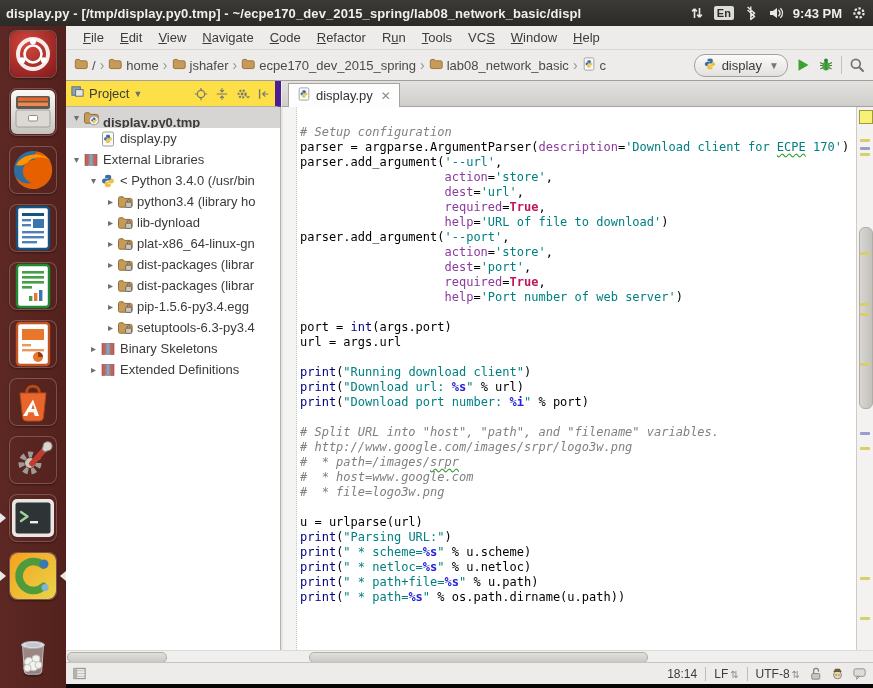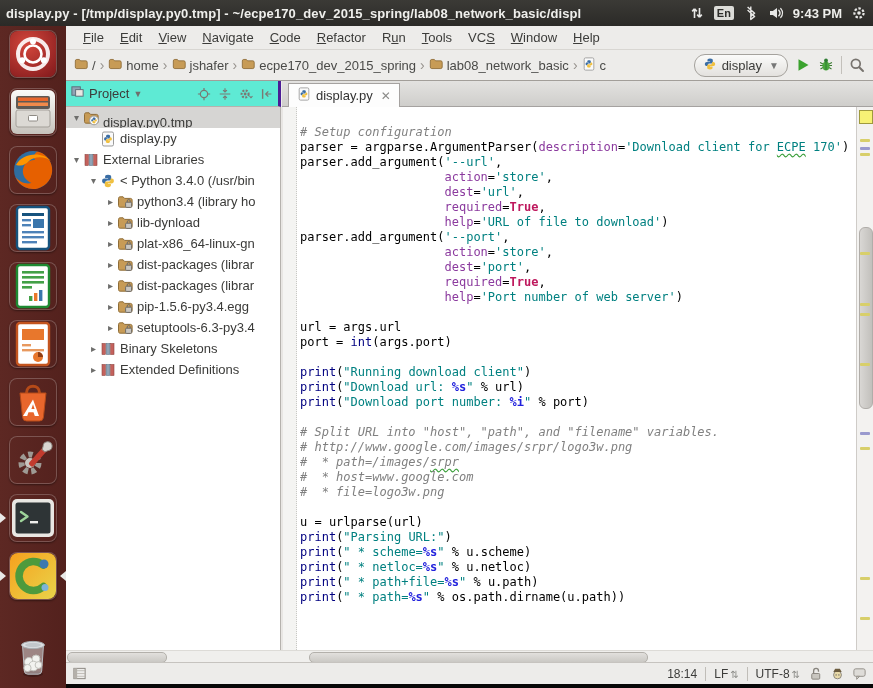--- a/index.html
+++ b/index.html
@@ -51,21 +51,21 @@
   #run-config{display:flex;align-items:center;gap:5px;background:linear-gradient(#fbfbfa,#e3e1de);
               border:1px solid #a5a29d;border-radius:11px;padding:2px 8px;font-size:13px;color:#3c3c3a;}
   #run-config svg{width:14px;height:14px;}
   .combo-caret{color:#777;font-size:10px;margin-left:2px;}
   .tb-btn svg{width:16px;height:16px;display:block;}
   .tb-sep{width:1px;height:18px;background:#c3c0bb;}
 
   
   #tabrow{position:absolute;left:0;top:55px;width:807px;height:26px;}
   #proj-header{position:absolute;left:0;top:0;width:215px;height:26px;box-sizing:border-box;
-               background:#5eead4;border-right:3px solid #4c1d95;border-bottom:1px solid #b5b2ad;
+               background:#fde047;border-right:6px solid #4c1d95;border-bottom:1px solid #b5b2ad;
                display:flex;align-items:center;padding:0 4px;}
   #proj-header .ph-title{font-size:13px;color:#3c3c3a;margin:0 4px;}
   #proj-header .ph-caret{color:#6e6e6c;font-size:9px;margin-right:8px;}
   .ph-win-ic svg{width:15px;height:15px;}
   #proj-toolbar{margin-left:auto;display:flex;align-items:center;gap:7px;}
   .hic svg{width:14px;height:14px;display:block;}
   #tabbar{position:absolute;left:216px;top:0;width:591px;height:26px;box-sizing:border-box;
           background:linear-gradient(#e3e2e0,#cfcecb);border-bottom:1px solid #a5a2a0;}
   .tab{position:absolute;left:6px;top:2px;height:24px;box-sizing:border-box;background:#fdfdfd;
        border:1px solid #a5a2a0;border-bottom:none;display:flex;align-items:center;gap:5px;
@@ -75,21 +75,21 @@
 
   
   #main{position:absolute;left:0;top:81px;width:807px;height:543px;background:#fff;}
   #project{position:absolute;left:0;top:0;width:215px;height:543px;box-sizing:border-box;
            background:#fff;border-right:1px solid #b5b2ad;overflow:hidden;}
   .trow{height:21px;display:flex;align-items:center;font-size:13px;color:#3a3a38;
         white-space:nowrap;overflow:hidden;}
   .trow .arr{width:13px;color:#6e6e6c;font-size:10px;flex:none;text-align:center;}
   .trow svg{width:16px;height:16px;flex:none;margin-right:4px;}
   .trow.sel{background:#d6d5d3;}
-  .trow.b .tlabel{font-weight:normal;margin-top:10px;}
+  .trow.b .tlabel{font-weight:bold;margin-top:10px;}
   #splitter{position:absolute;left:215px;top:0;width:2px;height:543px;background:#e8e6e3;}
 
   #editor{position:absolute;left:217px;top:0;width:573px;height:543px;background:#fff;overflow:hidden;}
   #gutter{position:absolute;left:0;top:0;width:13px;height:543px;background:#f4f4f2;
           border-right:1px dotted #c8c8c4;}
   #code{position:absolute;left:17px;top:3px;right:0;bottom:0;
         font-family:"DejaVu Sans Mono","Liberation Mono",monospace;font-size:12px;line-height:15px;}
   .code-line{white-space:pre;height:15px;}
   .cm{color:#808080;font-style:italic;}
   .str{color:#008080;font-weight:normal;}
@@ -623,22 +623,22 @@
             <div class="code-line"><span>                    </span><span class="par">action</span><span>=</span><span class="str">'store'</span><span>,</span></div>
             <div class="code-line"><span>                    </span><span class="par">dest</span><span>=</span><span class="str">'url'</span><span>,</span></div>
             <div class="code-line"><span>                    </span><span class="par">required</span><span>=</span><span class="kwb">True</span><span>,</span></div>
             <div class="code-line"><span>                    </span><span class="par">help</span><span>=</span><span class="str">'URL of file to download'</span><span>)</span></div>
             <div class="code-line"><span>parser.add_argument(</span><span class="str">'--port'</span><span>,</span></div>
             <div class="code-line"><span>                    </span><span class="par">action</span><span>=</span><span class="str">'store'</span><span>,</span></div>
             <div class="code-line"><span>                    </span><span class="par">dest</span><span>=</span><span class="str">'port'</span><span>,</span></div>
             <div class="code-line"><span>                    </span><span class="par">required</span><span>=</span><span class="kwb">True</span><span>,</span></div>
             <div class="code-line"><span>                    </span><span class="par">help</span><span>=</span><span class="str">'Port number of web server'</span><span>)</span></div>
             <div class="code-line">&nbsp;</div>
+            <div class="code-line"><span>port = </span><span class="kw">int</span><span>(args.port)</span></div>
             <div class="code-line"><span>url = args.url</span></div>
-            <div class="code-line"><span>port = </span><span class="kw">int</span><span>(args.port)</span></div>
             <div class="code-line">&nbsp;</div>
             <div class="code-line"><span class="kw">print</span><span>(</span><span class="str">"Running download client"</span><span>)</span></div>
             <div class="code-line"><span class="kw">print</span><span>(</span><span class="str">"Download url: </span><span class="fmt">%s</span><span class="str">"</span><span> % url)</span></div>
             <div class="code-line"><span class="kw">print</span><span>(</span><span class="str">"Download port number: </span><span class="fmt">%i</span><span class="str">"</span><span> % port)</span></div>
             <div class="code-line">&nbsp;</div>
             <div class="code-line"><span class="cm"># Split URL into "host", "path", and "filename" variables.</span></div>
             <div class="code-line"><span class="cm"># http://www.google.com/images/srpr/logo3w.png</span></div>
             <div class="code-line"><span class="cm">#  * path=/images/</span><span class="cm sq">srpr</span></div>
             <div class="code-line"><span class="cm">#  * host=www.google.com</span></div>
             <div class="code-line"><span class="cm">#  * file=logo3w.png</span></div>

